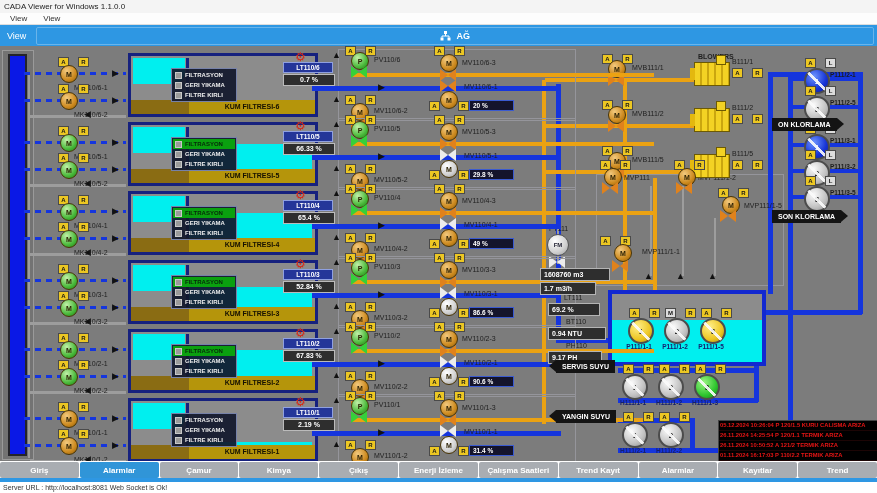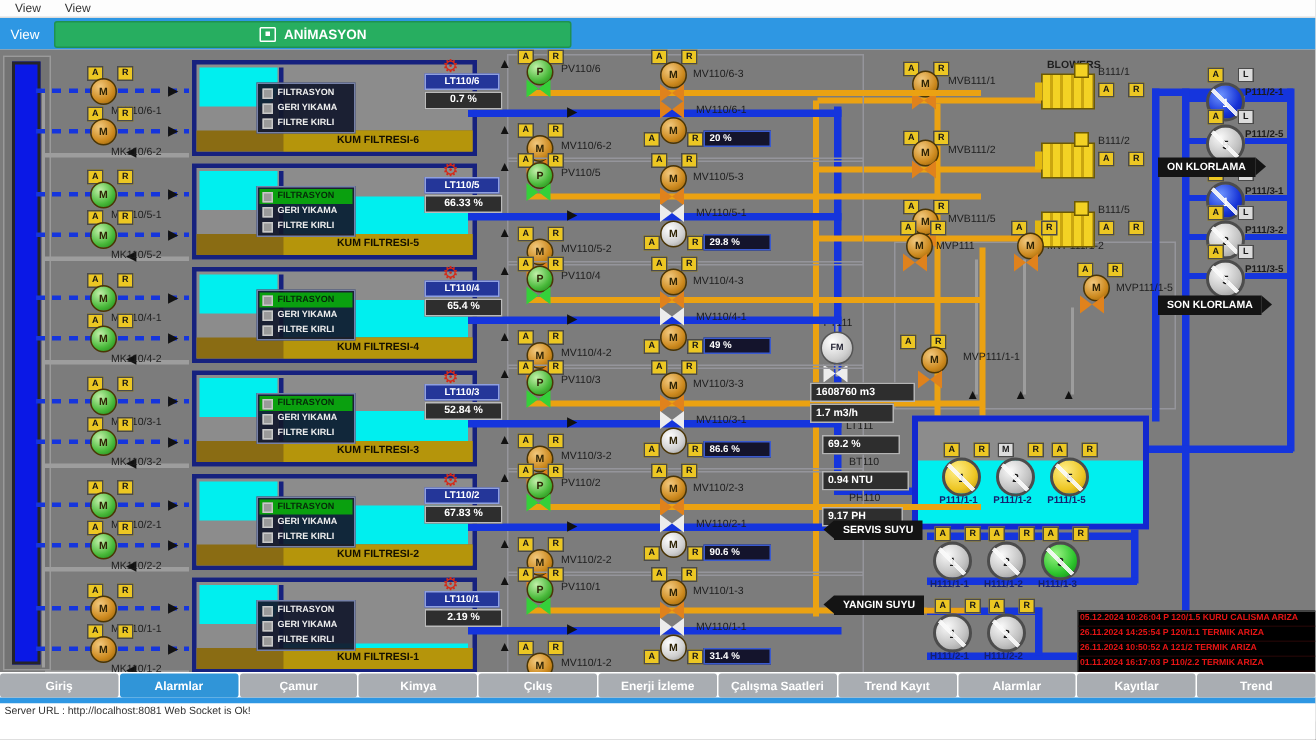--- a/index.html
+++ b/index.html
@@ -75,29 +75,35 @@
   .tabbar{height:16px;background:#fff;display:flex;gap:1px;padding-top:1px}
   .tab{flex:1;background:#a9adb2;color:#fff;font-size:8px;font-weight:bold;display:flex;align-items:center;justify-content:center;border-radius:2px;cursor:default}
   .tab.active{background:#3095d8}
   .bluestrip{height:4px;background:#2e97e3}
   .statusbar{height:12px;background:#fff;font-size:7px;color:#333;line-height:12px;padding-left:3px}
 </style>
 </head>
 <body>
 
 <div class="app">
+  <div class="titlebar">CADA Viewer for Windows 1.1.0.0</div>
   <div class="menubar">
     <span class="mi">View</span>
     <span class="mi">View</span>
   </div>
   <div class="toolbar">
     <span class="proje">View</span>
-    <div class="btn-anim">
-      <span class="anim-ic"></span>
-      <span>ANİMASYON</span>
+    <div class="btn-net">
+      <svg width="11" height="10" viewBox="0 0 11 10">
+          <rect x="4" y="0" width="3" height="3" fill="#fff"></rect>
+          <rect x="0.5" y="6.5" width="3" height="3" fill="#fff"></rect>
+          <rect x="7.5" y="6.5" width="3" height="3" fill="#fff"></rect>
+          <path d="M5.5 3v2M2 6.5V5h7v1.5" stroke="#fff" stroke-width="1" fill="none"></path>
+        </svg>
+      <span>AĞ</span>
     </div>
   </div>
 
   <div class="canvas" id="cv">
 
     <div class="chan" style="left:2px;top:4px;width:30px;height:408px;background:#737373;border:1px solid #9a9a9a"></div>
     <div class="chan" style="left:8px;top:8px;width:15px;height:398px;background:#0a18e6;border:2px solid #24242a"></div>
 
     <div class="lbl" style="left:698px;top:7px;font-weight:bold">BLOWERS</div>
 

